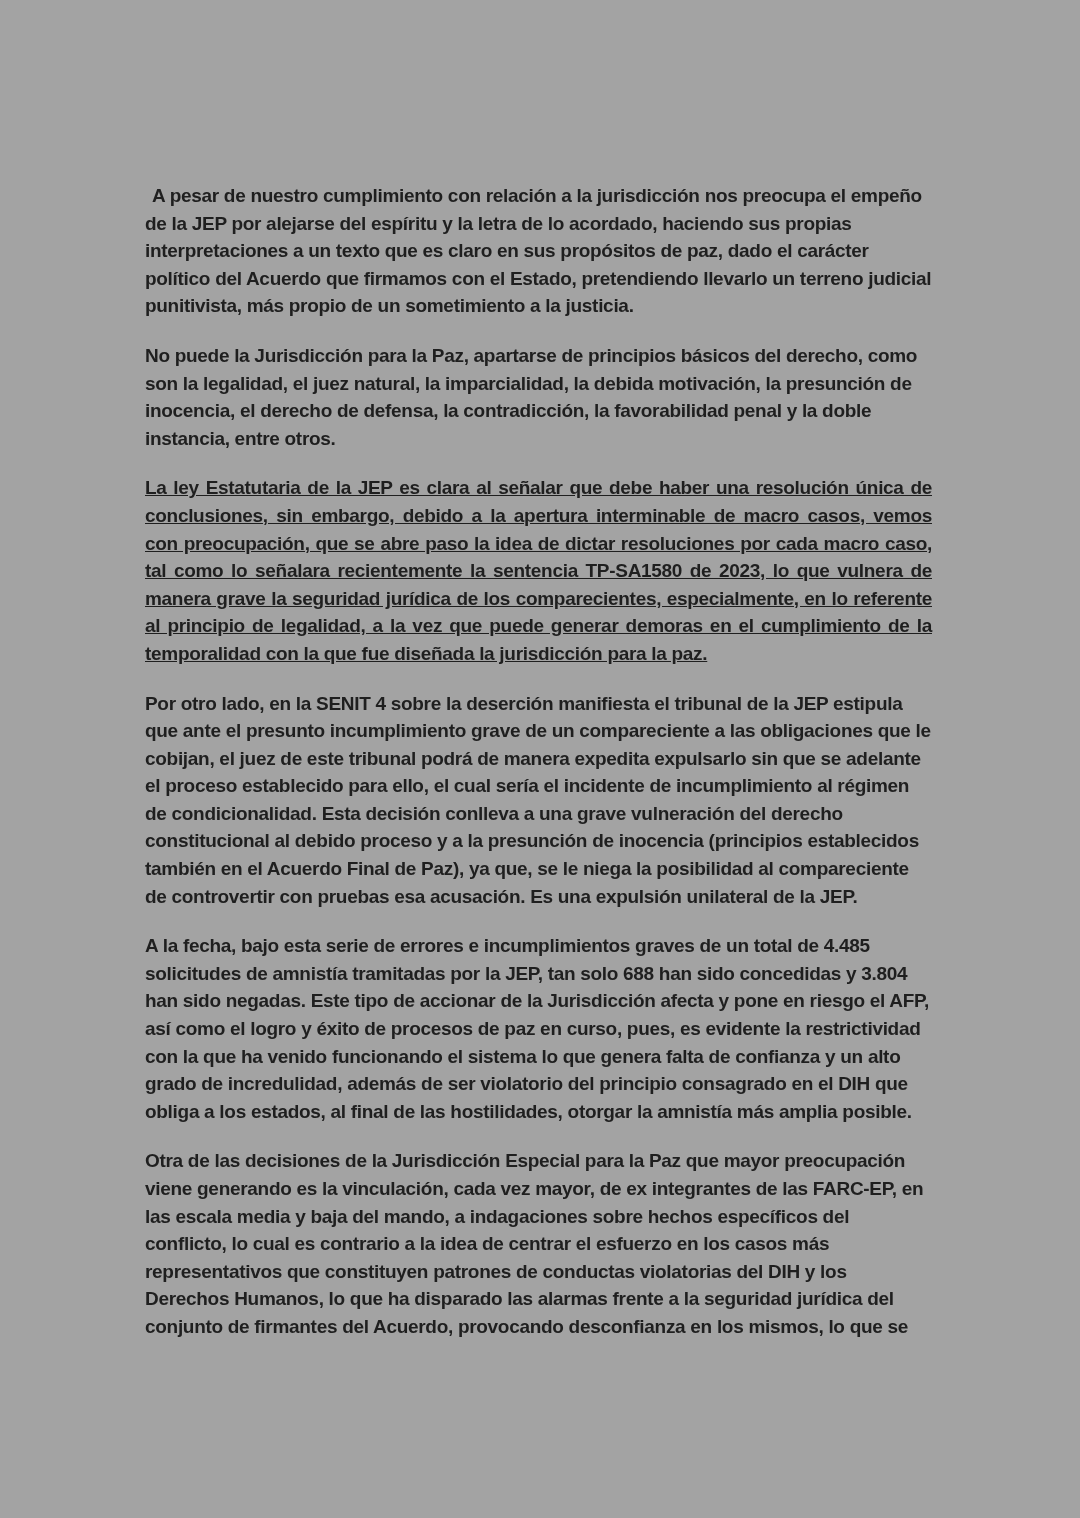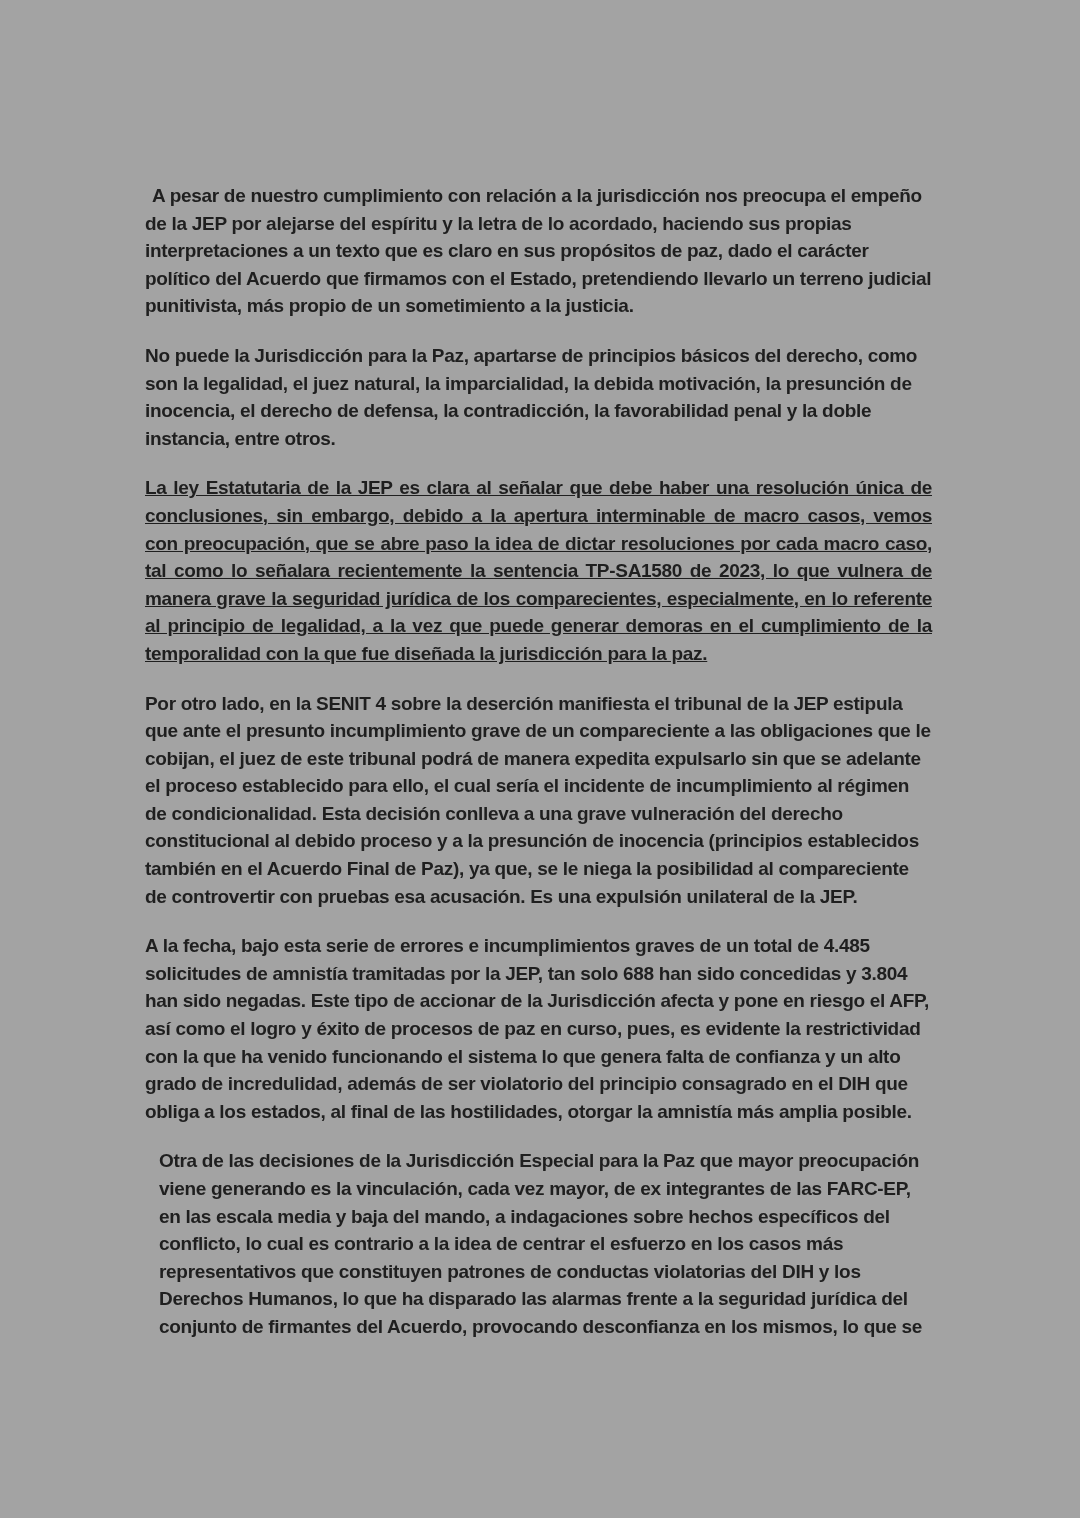--- a/index.html
+++ b/index.html
@@ -28,21 +28,20 @@
     line-height: 27.6px;
     text-rendering: optimizeLegibility;
   }
   .para {
     margin: 0 0 22px 0;
     text-align: left;
     white-space: normal;
   }
   .para:last-child {
     margin-bottom: 0;
-    margin-left: 14px;
   }
   .para.justified {
     text-align: justify;
     text-align-last: left;
     text-decoration: underline;
   }
   .para.first-line-space {
     text-indent: 7px;
   }
 </style>

